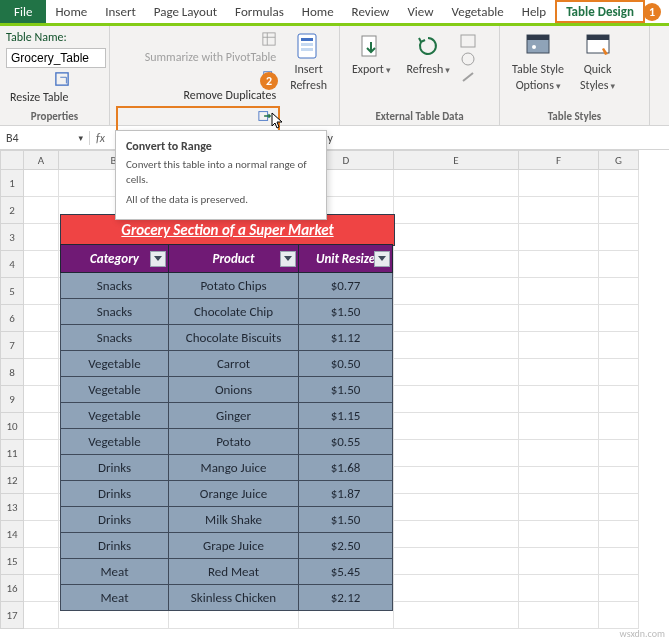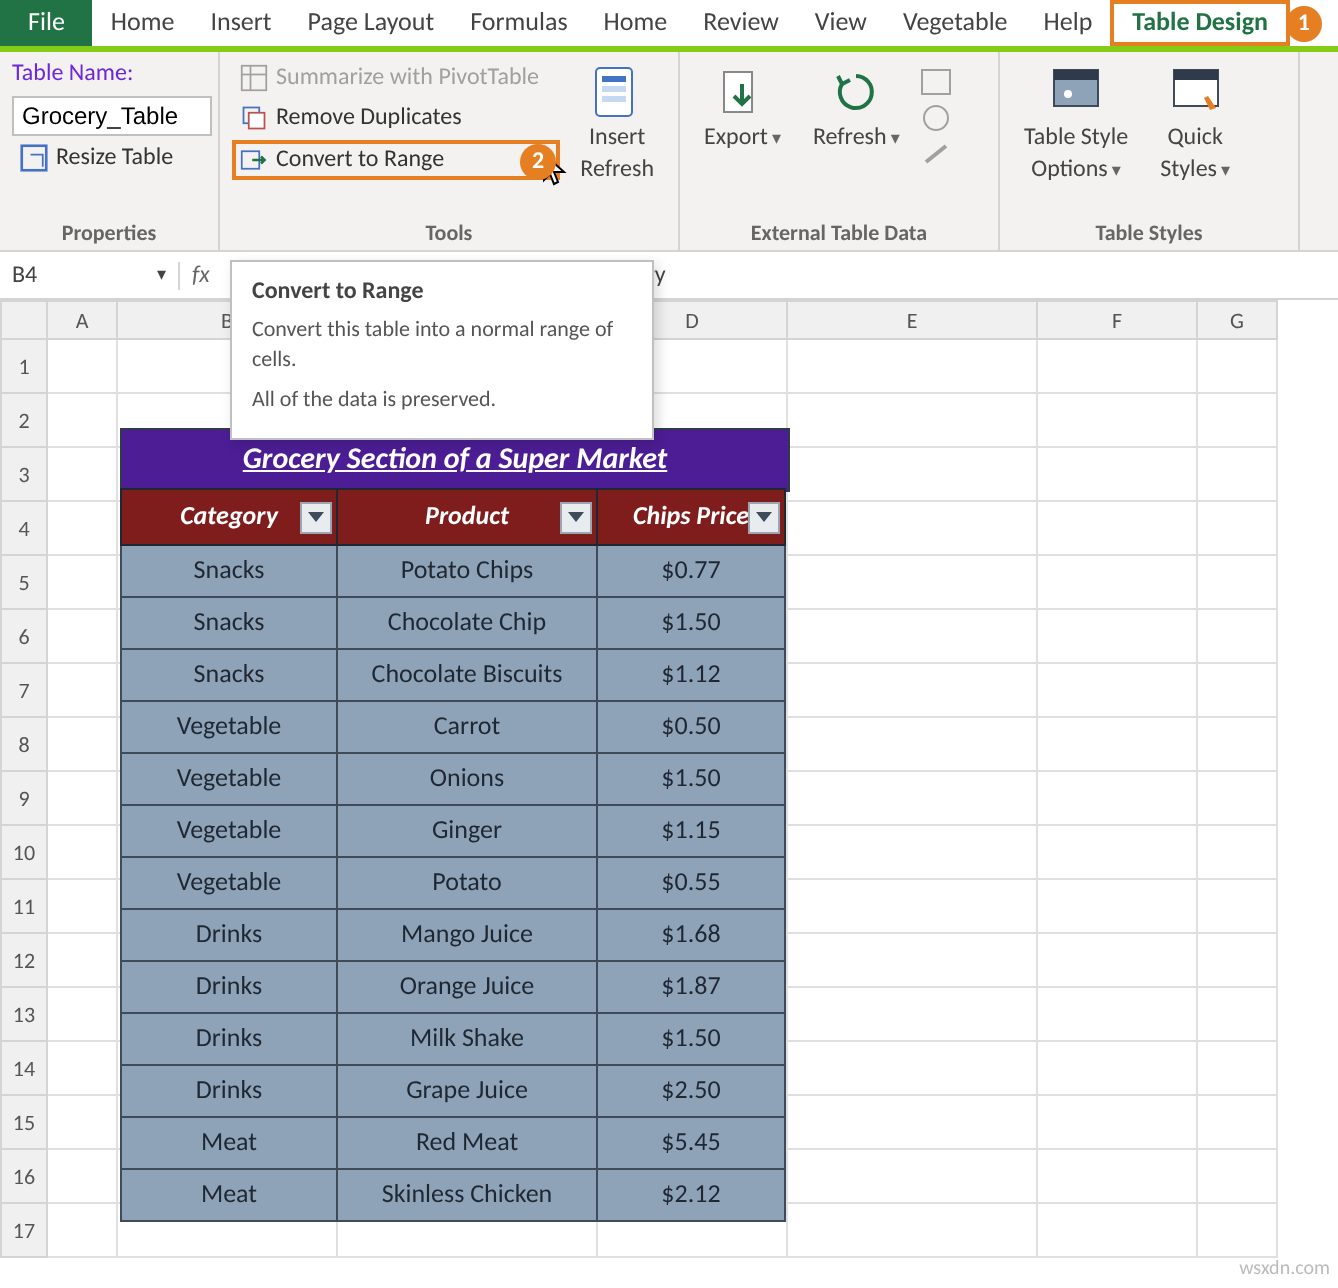--- a/index.html
+++ b/index.html
@@ -17,25 +17,25 @@
   .tab { padding: 0 9px; height: 100%; display: flex; align-items: center; font-size: 13px; color: #444; cursor: pointer; }
   .tab.highlighted { border: 2px solid #e67e22; color: #217346; font-weight: 600; }
   .badge { display: inline-flex; align-items: center; justify-content: center; width: 18px; height: 18px; border-radius: 50%; background: #e67e22; color: #fff; font-weight: bold; margin-left: 4px; }
 
   
   .ribbon { display: flex; background: #f3f2f1; border-bottom: 1px solid #d4d4d4; height: 100px; }
   .group { border-right: 1px solid #d4d4d4; display: flex; flex-direction: column; padding: 4px 6px 2px; }
   .group-body { flex: 1; display: flex; align-items: flex-start; gap: 4px; }
   .group-label { text-align: center; font-size: 11px; color: #666; padding-top: 2px; font-weight: bold; }
   .stack { display: flex; flex-direction: column; gap: 2px; }
-  .link { display: flex; align-items: flex-end; gap: 4px; padding: 2px 4px; color: #333; font-size: 12px; cursor: pointer; white-space: nowrap; }
+  .link { display: flex; align-items: flex-end; gap: 4px; padding: 2px 4px; color: #333; font-size: 12px; cursor: pointer; white-space: nowrap; flex-direction: column; }
   .link.disabled { color: #a0a0a0; }
   .link.highlighted { border: 2px solid #e67e22; padding: 1px 6px 1px 2px; }
   .icon-sq { width: 14px; height: 14px; display: inline-block; }
-  .label-line { font-size: 12px; color: #6d28d9; margin-bottom: 2px; }
+  .label-line { font-size: 12px; color: #14532d; margin-bottom: 2px; }
   .tbl-name { border: 1px solid #c0c0c0; background: #fff; padding: 2px 4px; font-size: 12px; width: 100px; }
   .bigbtn { display: flex; flex-direction: column; align-items: center; justify-content: flex-start; padding: 2px 6px; cursor: pointer; font-size: 12px; color: #444; text-align: center; gap: 2px; }
   .bigbtn .bigicon { width: 28px; height: 28px; }
   .dd-caret::after { content: " ▾"; font-size: 9px; color: #666; }
 
   
   .tooltip { position: absolute; left: 115px; top: 130px; width: 212px; background: #fff; border: 1px solid #c0c0c0; padding: 8px 10px; box-shadow: 2px 2px 6px rgba(0,0,0,0.15); z-index: 10; }
   .tooltip .tt-title { font-weight: bold; margin-bottom: 4px; font-size: 12px; }
   .tooltip .tt-body { font-size: 11px; color: #555; line-height: 1.4; }
   .tooltip .tt-body p { margin: 4px 0; }
@@ -54,23 +54,23 @@
   .cols { flex: 1; }
   .colrow { display: flex; }
   .colhdr { height: 20px; background: #f0f0f0; border: 1px solid #d4d4d4; border-left: none; display: flex; align-items: center; justify-content: center; font-size: 11px; color: #555; }
   .colA { width: 35px; } .colB { width: 110px; } .colC { width: 130px; } .colD { width: 95px; }
   .colE { width: 125px; } .colF { width: 80px; } .colG { width: 40px; }
   .datarow { display: flex; height: 27px; }
   .cell { border: 1px solid #e0e0e0; border-left: none; border-top: none; }
 
   
   .table-wrap { position: absolute; left: 60px; top: 244px; }
-  .title-bar { background: #4c1d95; color: #fff; font-weight: bold; text-decoration: underline; font-style: italic; text-align: center; padding: 6px 0; font-size: 15px; border: 1px solid #2f3a4a; width: 335px; position: absolute; left: 60px; top: 214px; }
+  .title-bar { background: #ef4444; color: #fff; font-weight: bold; text-decoration: underline; font-style: italic; text-align: center; padding: 6px 0; font-size: 15px; border: 1px solid #2f3a4a; width: 335px; position: absolute; left: 60px; top: 214px; }
   .dt { border-collapse: collapse; }
-  .dt th { background: #7f1d1d; color: #fff; font-weight: bold; font-style: italic; font-size: 13px; padding: 6px 4px; border: 1px solid #1f2733; position: relative; }
+  .dt th { background: #701a75; color: #fff; font-weight: bold; font-style: italic; font-size: 13px; padding: 6px 4px; border: 1px solid #1f2733; position: relative; }
   .dt td { background: #8fa3b8; color: #1f2733; text-align: center; font-size: 13px; padding: 5px 4px; border: 1px solid #3f4a5a; }
   .filter-btn { position: absolute; right: 2px; top: 50%; transform: translateY(-50%); width: 16px; height: 16px; background: #e8ecef; border: 1px solid #9aa6b2; display: flex; align-items: center; justify-content: center; }
   .filter-btn::after { content: ""; border-left: 4px solid transparent; border-right: 4px solid transparent; border-top: 5px solid #3f4a5a; }
   .c-cat { width: 108px; } .c-prod { width: 130px; } .c-price { width: 94px; }
 
   .watermark { position: absolute; right: 4px; bottom: 4px; font-size: 10px; color: #bbb; }
   .rel { position: relative; }
 </style>
 </head>
 <body>
@@ -428,21 +428,21 @@
         <tr>
           <th class="c-cat">
             <span>Category</span>
             <span class="filter-btn"></span>
           </th>
           <th class="c-prod">
             <span>Product</span>
             <span class="filter-btn"></span>
           </th>
           <th class="c-price">
-            <span>Chips Price</span>
+            <span>Unit Resize</span>
             <span class="filter-btn"></span>
           </th>
         </tr>
       </thead>
       <tbody id="dtbody">
           <tr>
             <td class="c-cat">Snacks</td>
             <td class="c-prod">Potato Chips</td>
             <td class="c-price">$0.77</td>
           </tr>

